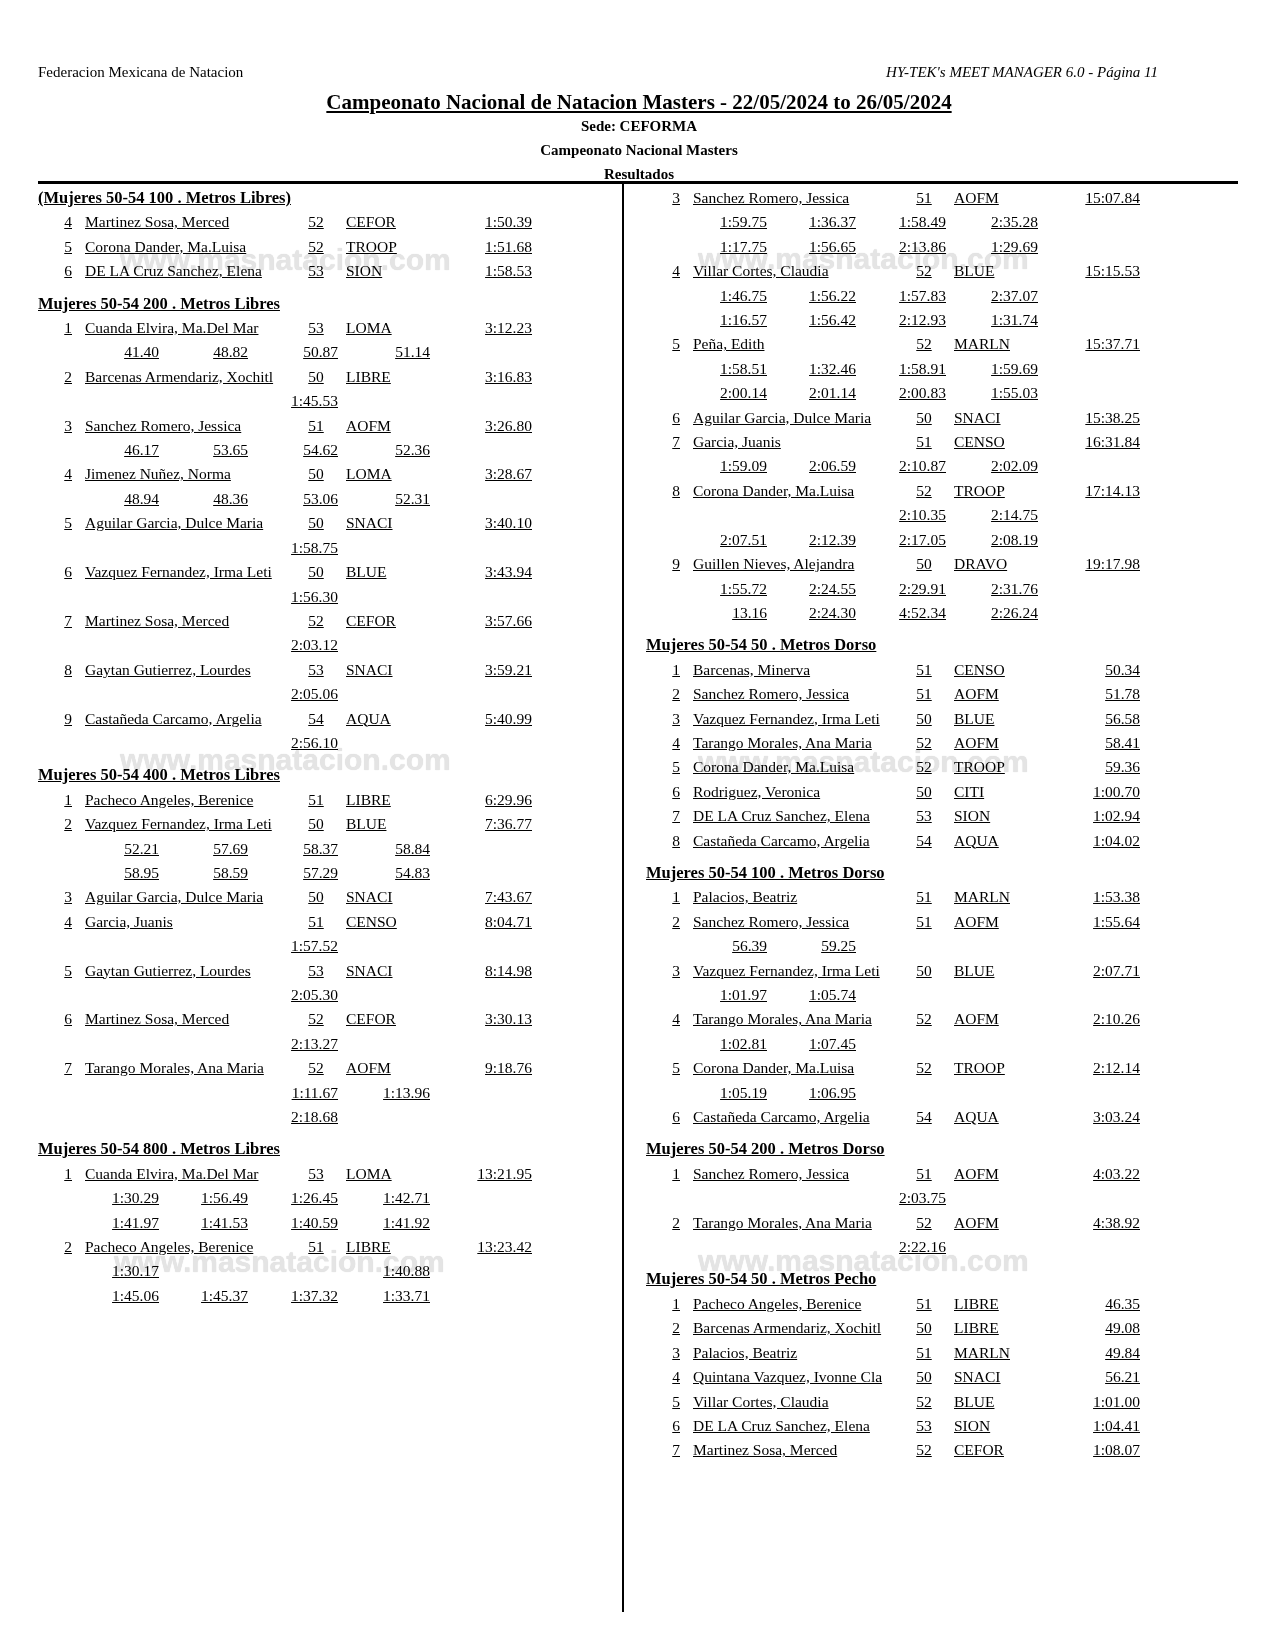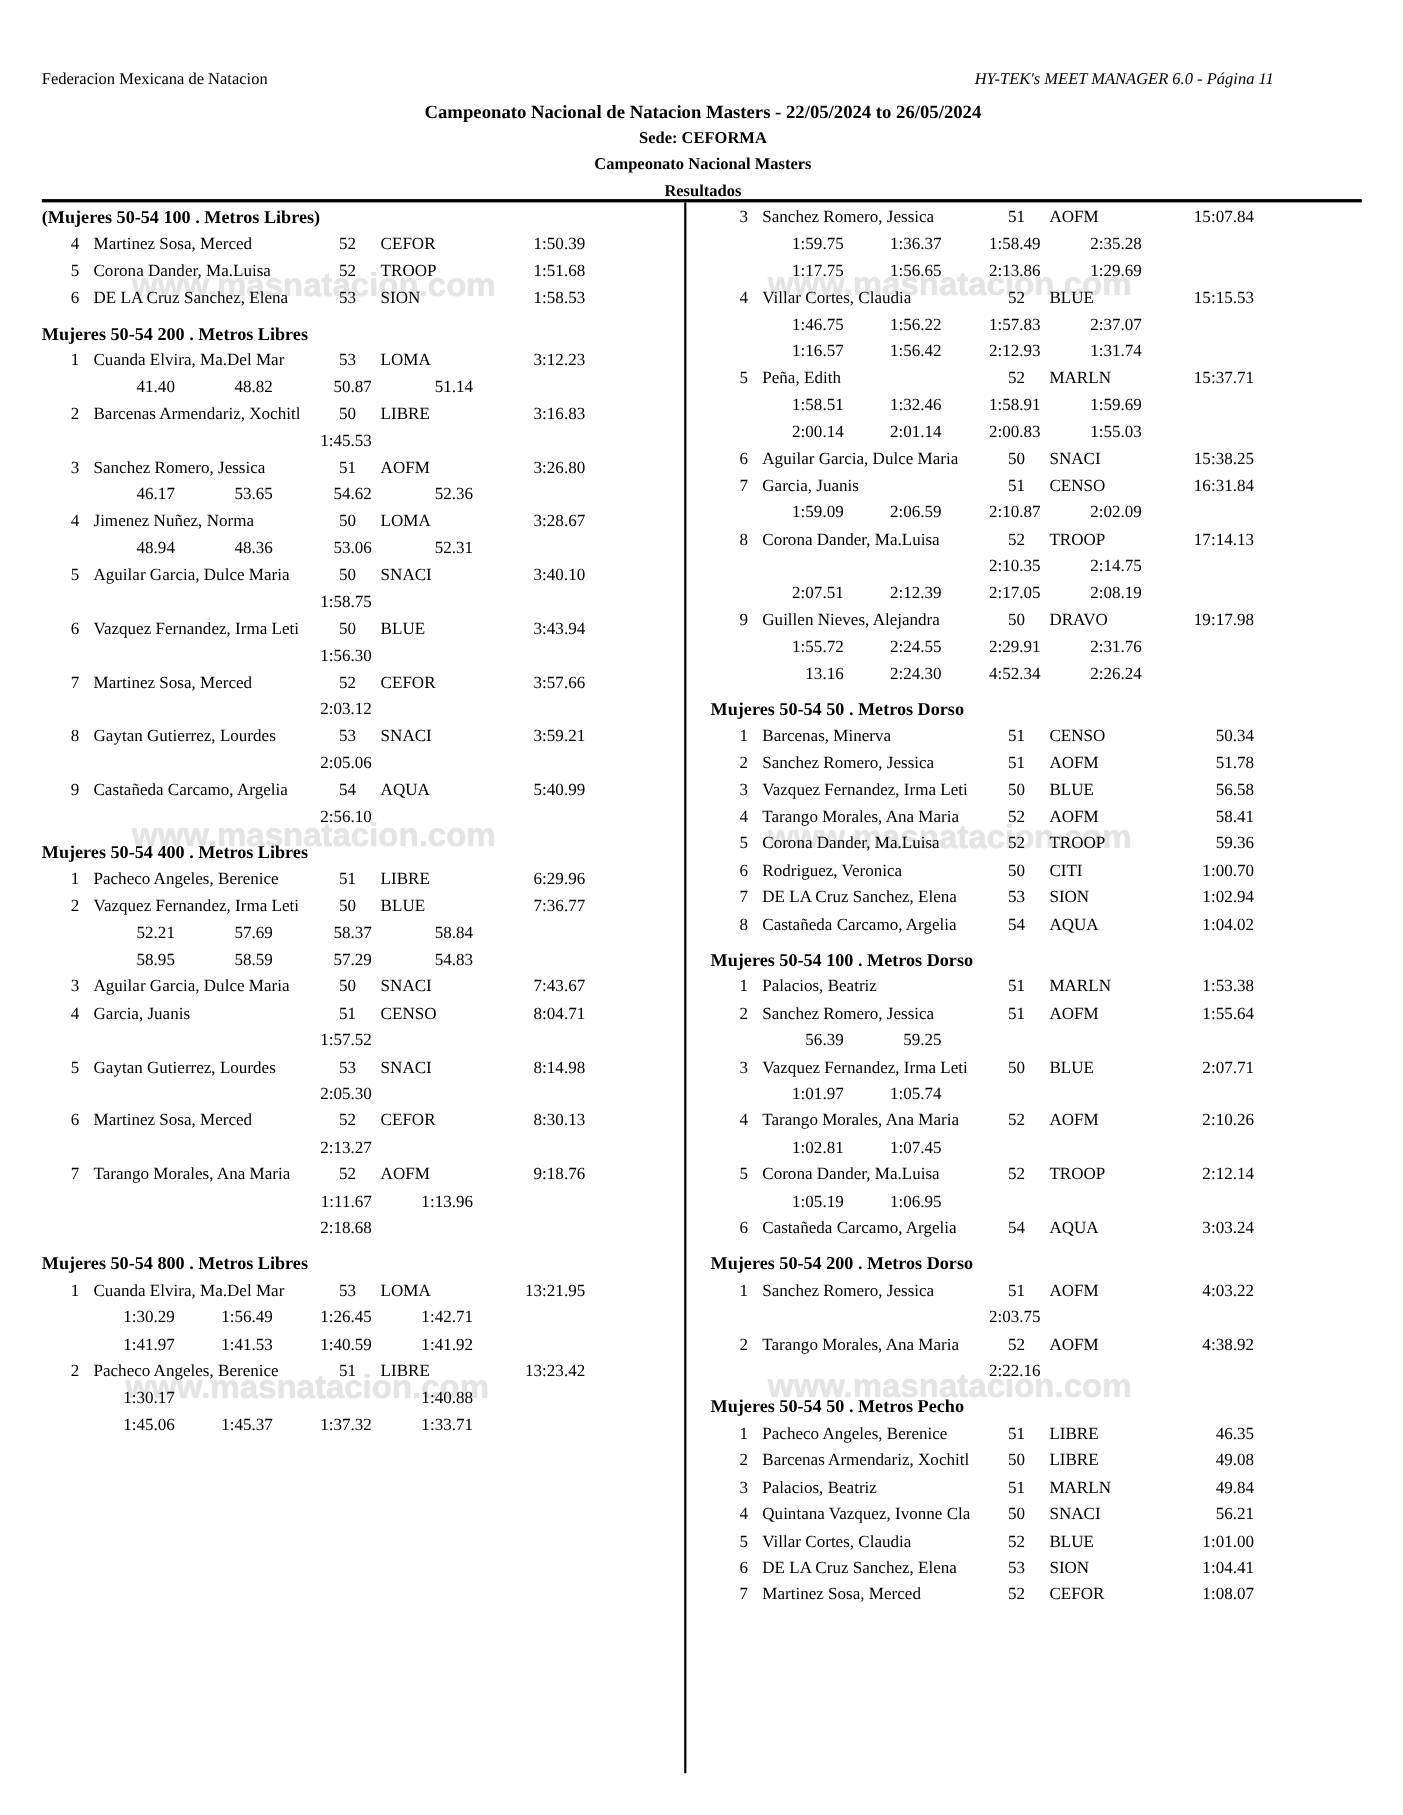--- a/index.html
+++ b/index.html
@@ -7,28 +7,28 @@
     width:1275px;height:1650px;position:relative;
     font-family:"Liberation Serif","DejaVu Serif",serif;
     color:#000;
     -webkit-font-smoothing:none;
   }
   .topbar{position:absolute;left:38px;top:64px;width:1120px;font-size:15px;}
   .topbar .left{position:absolute;left:0;top:0;white-space:nowrap;}
   .topbar .right{position:absolute;right:0;top:0;white-space:nowrap;font-style:italic;}
   .titles{position:absolute;left:38px;top:90px;width:1202px;text-align:center;font-weight:bold;}
   .titles .t{line-height:24px;font-size:15px;}
-  .titles .t1{font-size:17px;}
+  .titles .t1{font-size:21px;text-decoration:underline;}
   .rule{position:absolute;left:38px;top:181px;width:1200px;height:3px;background:#000;}
   .vdivider{position:absolute;left:622px;top:184px;width:2px;height:1428px;background:#000;}
 
   .col{position:absolute;top:186px;width:494px;font-size:15.5px;line-height:24.4px;}
   .col-left{left:38px;}
   .col-right{left:646px;}
-  .section{margin:0;}
+  .section{margin:0;text-decoration:underline;}
   .section + .section{margin-top:8px;}
   .sec-title{font-weight:bold;font-size:16.5px;line-height:24.4px;white-space:nowrap;}
 
   .result-row{display:grid;grid-template-columns:34px 225px 38px 133px 1fr;white-space:nowrap;}
   .result-row .rank{text-align:right;}
   .result-row .name{padding-left:13px;overflow:visible;}
   .result-row .age{text-align:center;}
   .result-row .team{padding-left:11px;}
   .result-row .time{text-align:right;}
 
@@ -278,21 +278,21 @@
         <span class="sp"></span>
         <span class="sp"></span>
         <span class="sp">2:05.30</span>
         <span class="sp"></span>
       </div>
       <div class="result-row">
         <span class="rank">6</span>
         <span class="name">Martinez Sosa, Merced</span>
         <span class="age">52</span>
         <span class="team">CEFOR</span>
-        <span class="time">8:30.13</span>
+        <span class="time">3:30.13</span>
       </div>
       <div class="splits-row">
         <span class="sp"></span>
         <span class="sp"></span>
         <span class="sp">2:13.27</span>
         <span class="sp"></span>
       </div>
       <div class="result-row">
         <span class="rank">7</span>
         <span class="name">Tarango Morales, Ana Maria</span>

